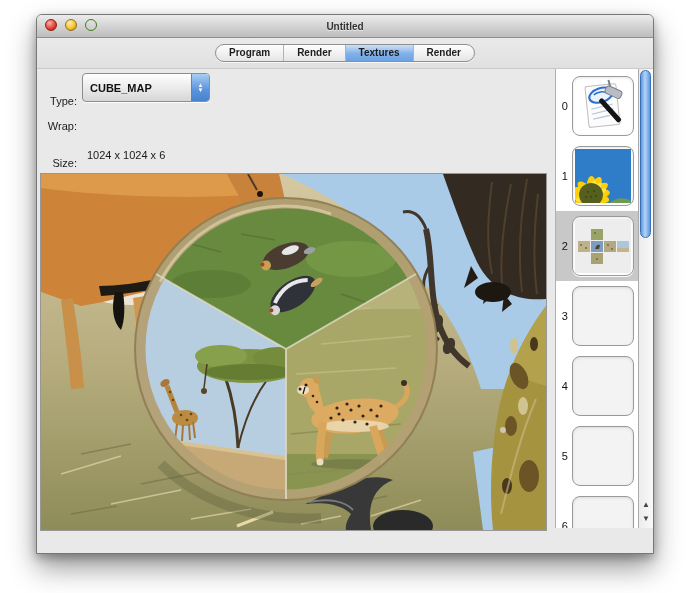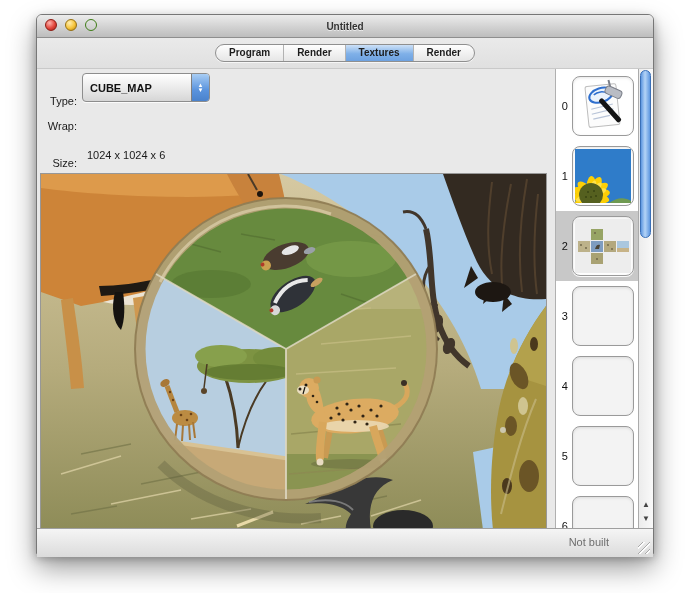--- a/index.html
+++ b/index.html
@@ -462,18 +462,14 @@
       </div>
 
       <div class="scrollbar">
         <div class="sb-thumb"></div>
         <div class="sb-btn sb-up">▲</div>
         <div class="sb-btn sb-down">▼</div>
       </div>
     </div>
   </div>
 
-  <div class="statusbar">
-    <div class="status-text">Not built</div>
-    <div class="grip"></div>
-  </div>
 
 </div>
 
 </body></html>

